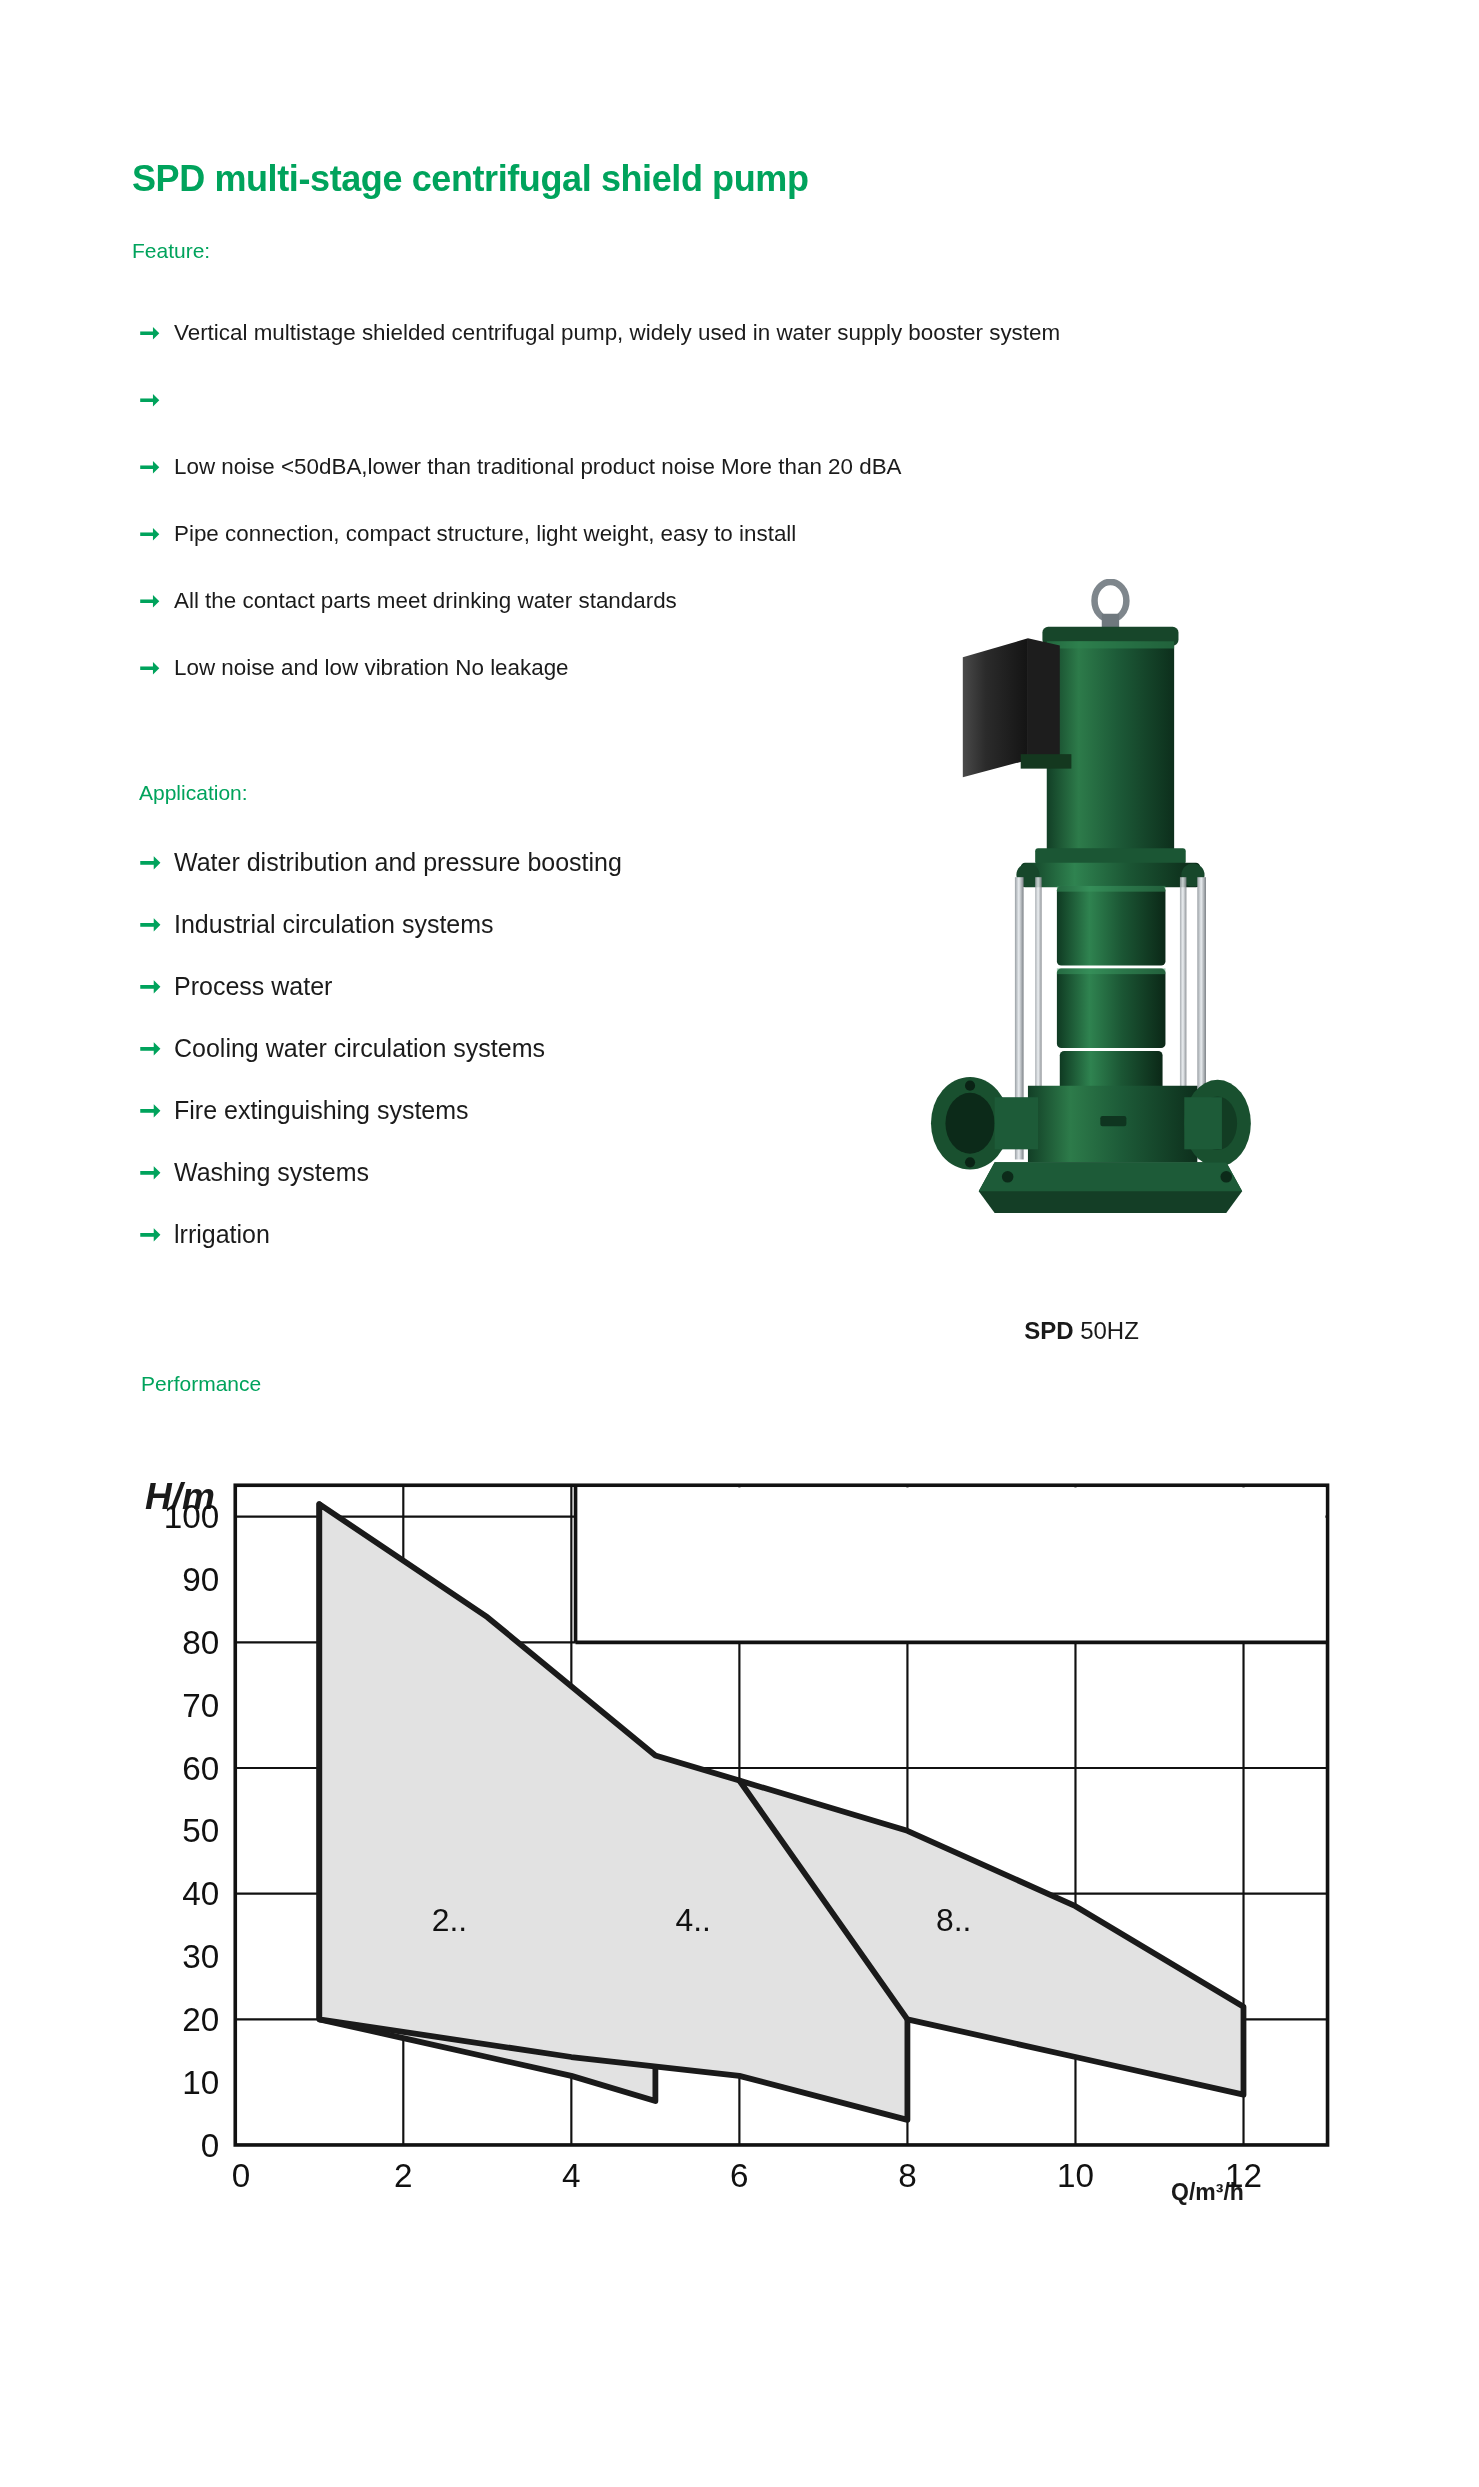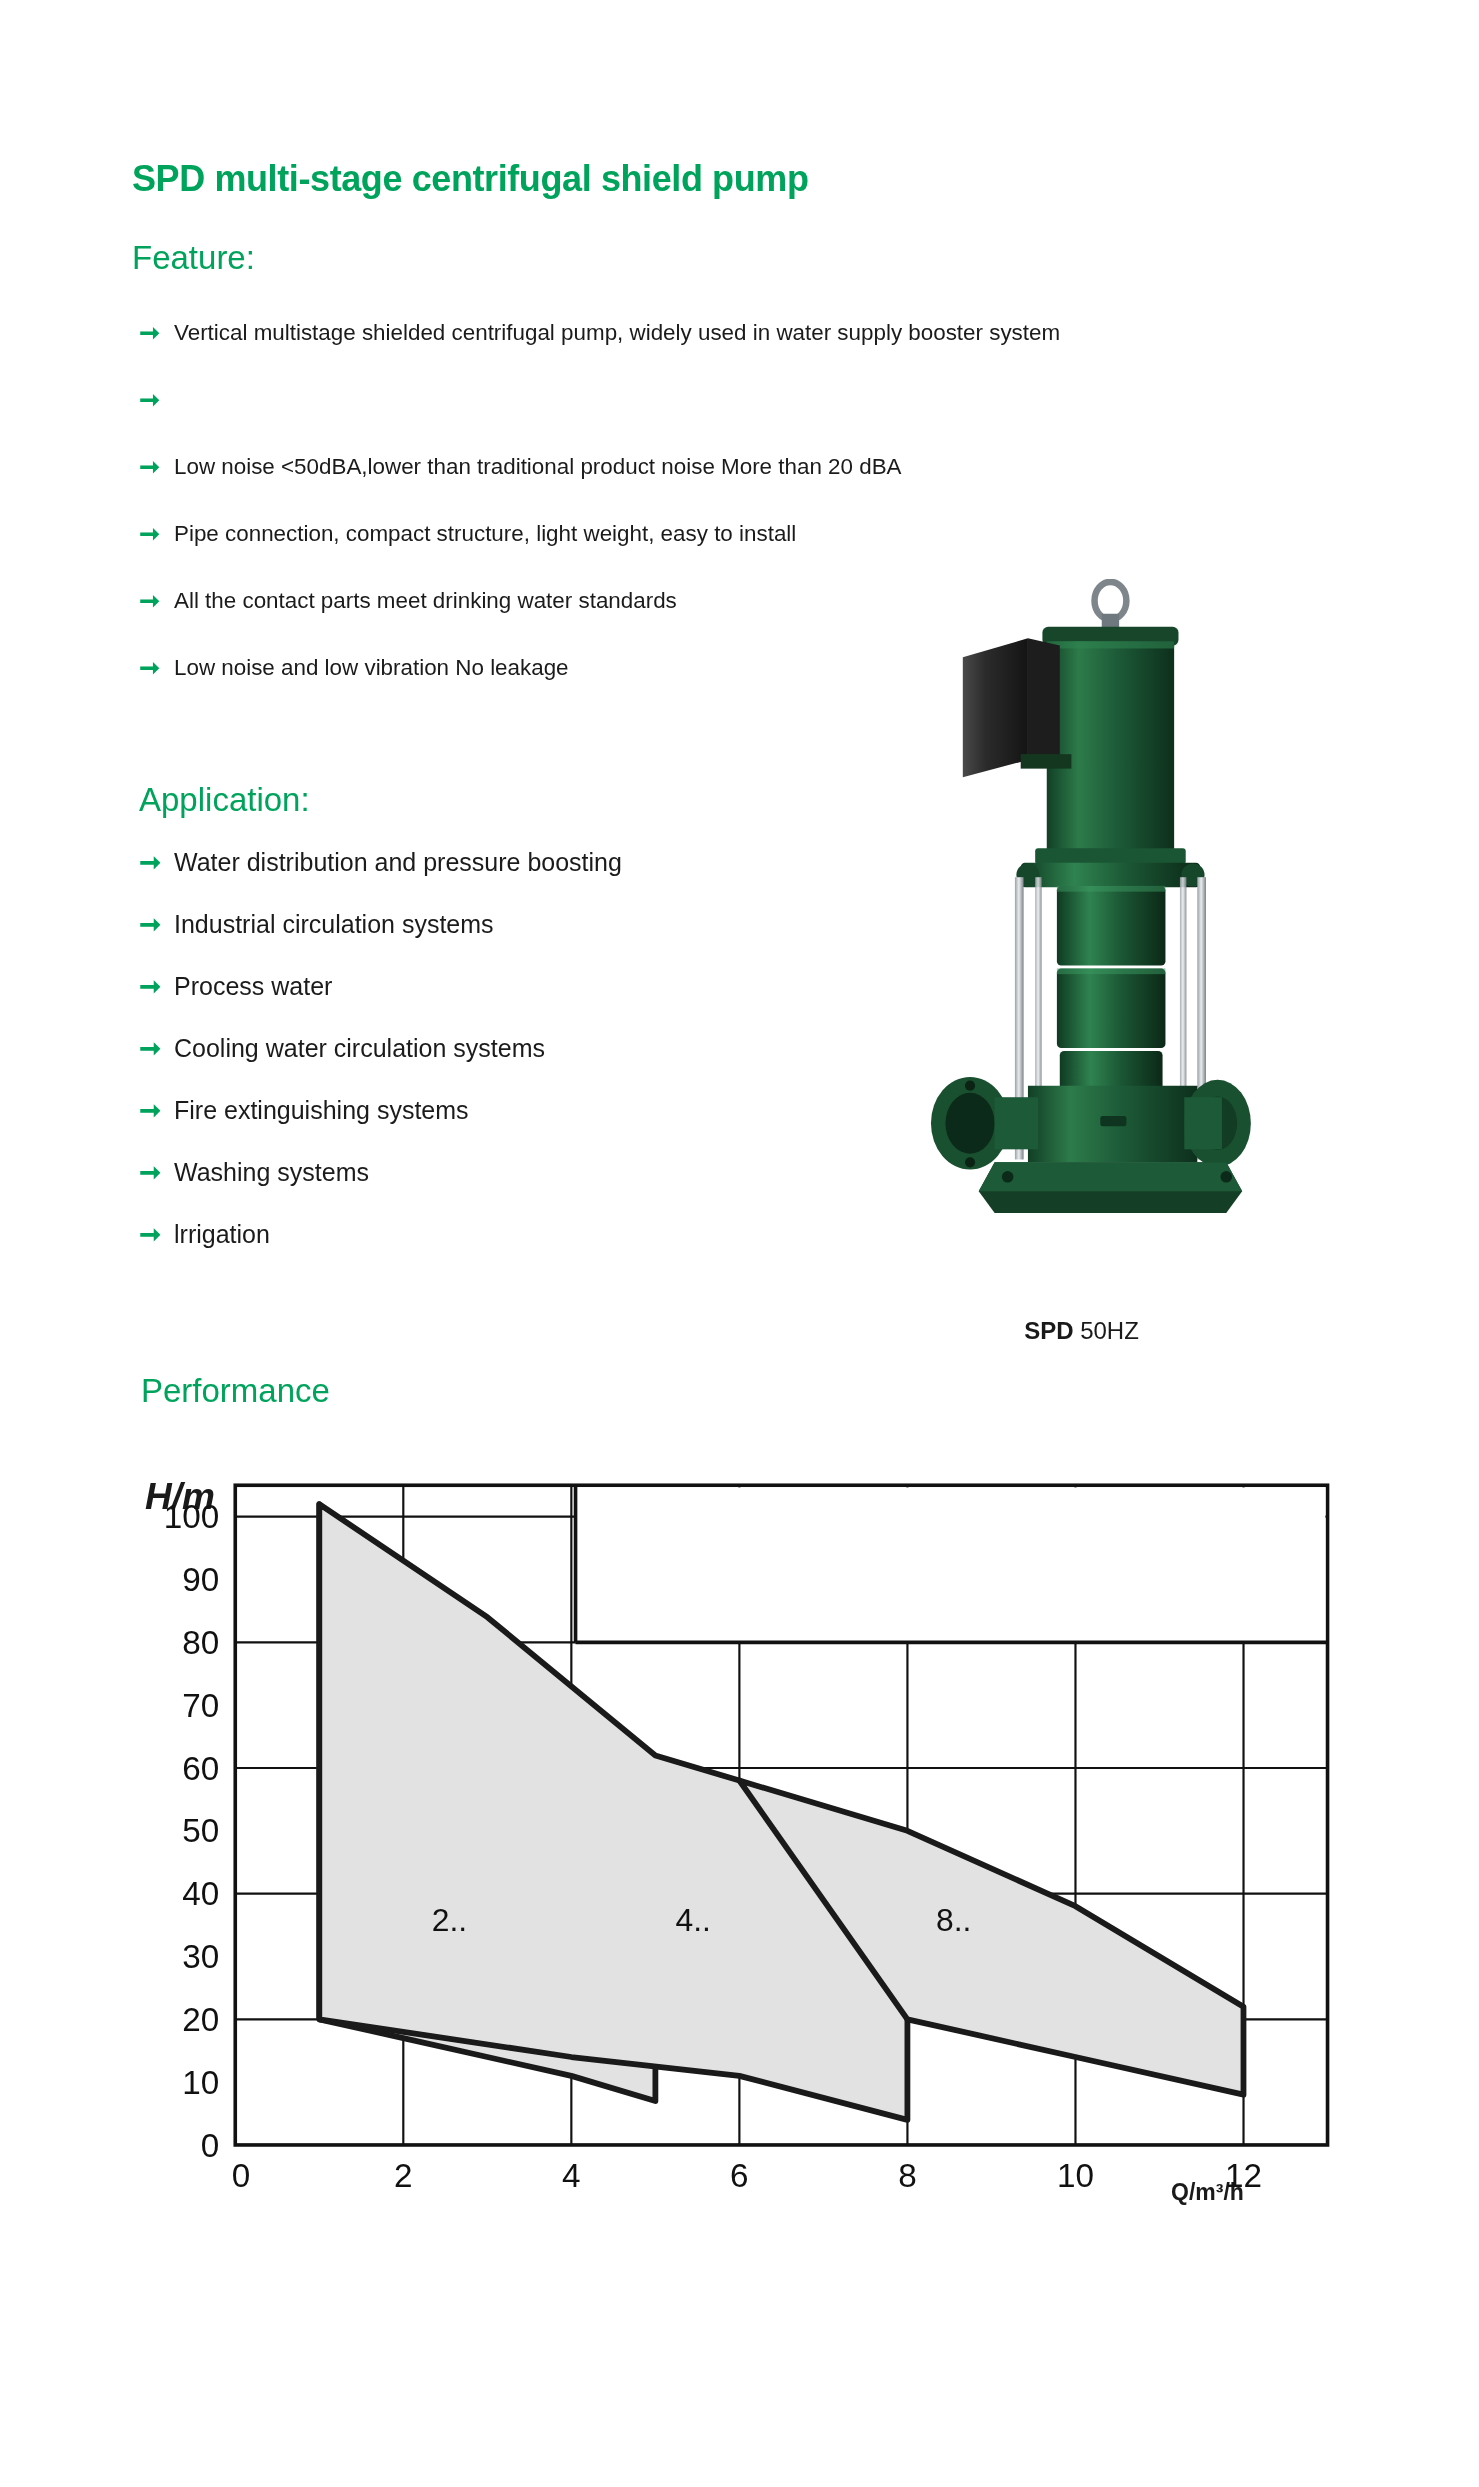--- a/index.html
+++ b/index.html
@@ -27,21 +27,21 @@
     left: 132px;
     top: 134px;
     font-size: 36px;
     font-weight: bold;
     color: #00A35C;
     letter-spacing: -0.4px;
     white-space: nowrap;
   }
   .section-heading {
     position: absolute;
-    font-size: 33px;
+    font-size: 21px;
     color: #00A35C;
     font-weight: normal;
     white-space: nowrap;
   }
   #feature-heading { left: 132px; top: 239px; }
   #application-heading { left: 139px; top: 781px; }
   #performance-heading { left: 141px; top: 1372px; }
 
   .bullet-list {
     position: absolute;

